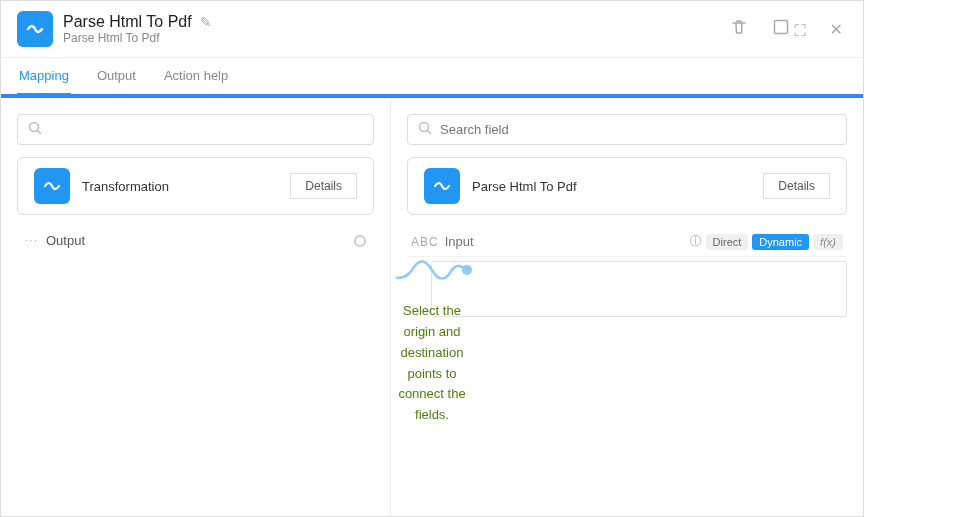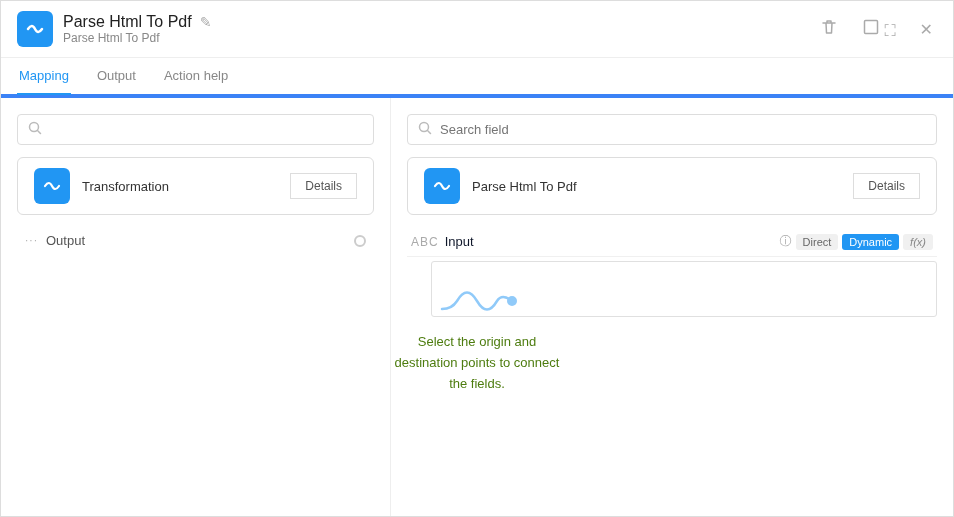--- a/index.html
+++ b/index.html
@@ -6,21 +6,21 @@
     body {
       font-family: -apple-system, BlinkMacSystemFont, 'Segoe UI', sans-serif;
       background: #fff;
       width: 954px;
       height: 517px;
       overflow: hidden;
       color: #333;
       font-size: 13px;
     }
     .window {
-      width: 954px;
+      width: 864px;
       height: 517px;
       background: #fff;
       border: 1px solid #ddd;
       display: flex;
       flex-direction: column;
     }
     .title-bar {
       display: flex;
       align-items: center;
       padding: 10px 16px;
@@ -212,21 +212,21 @@
     }
     .abc-label {
       font-size: 12px;
       color: #aaa;
       letter-spacing: 1px;
       min-width: 24px;
     }
     .field-name {
       flex: 1;
       font-size: 13px;
-      color: #0f172a;
+      color: #737373;
     }
     .field-badges {
       display: flex;
       gap: 4px;
       align-items: center;
     }
     .badge {
       padding: 2px 7px;
       border-radius: 3px;
       font-size: 11px;

